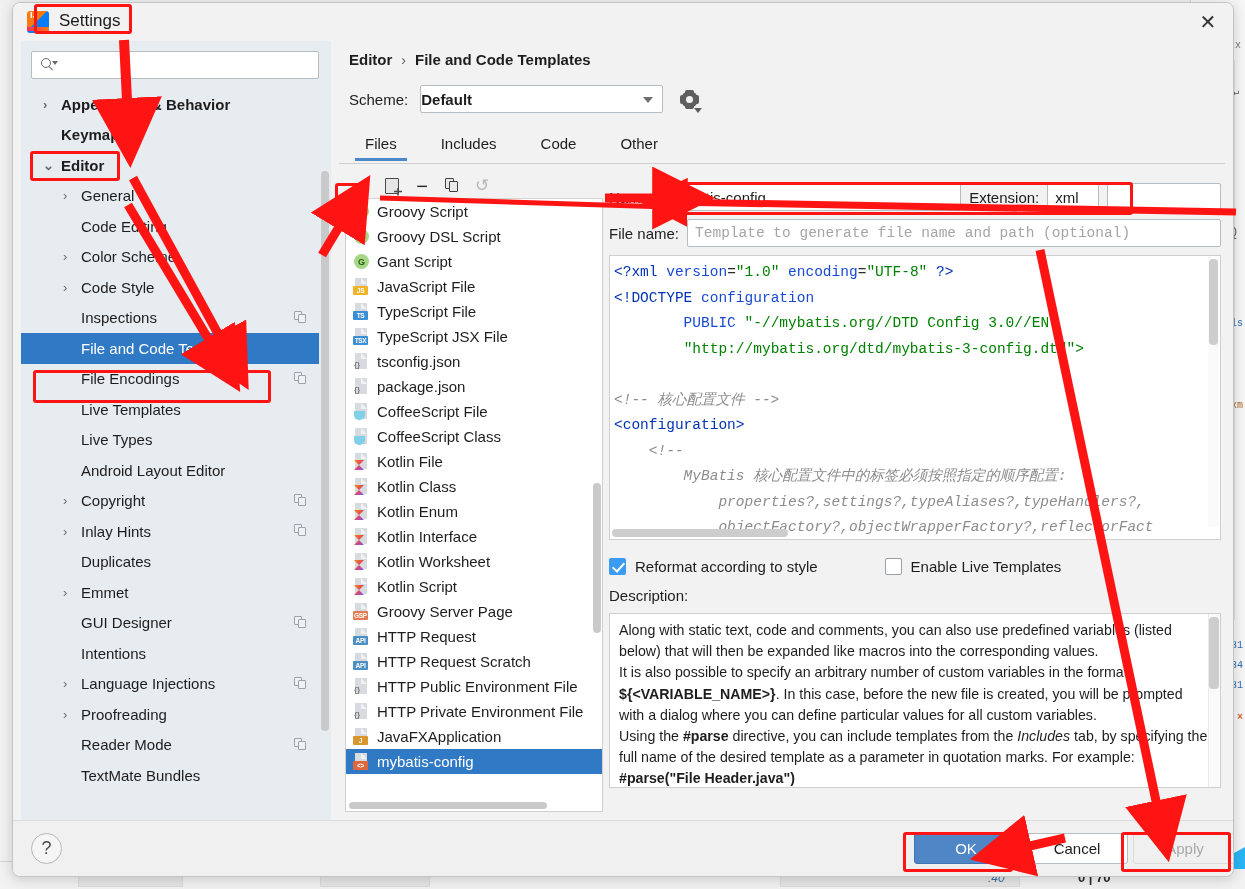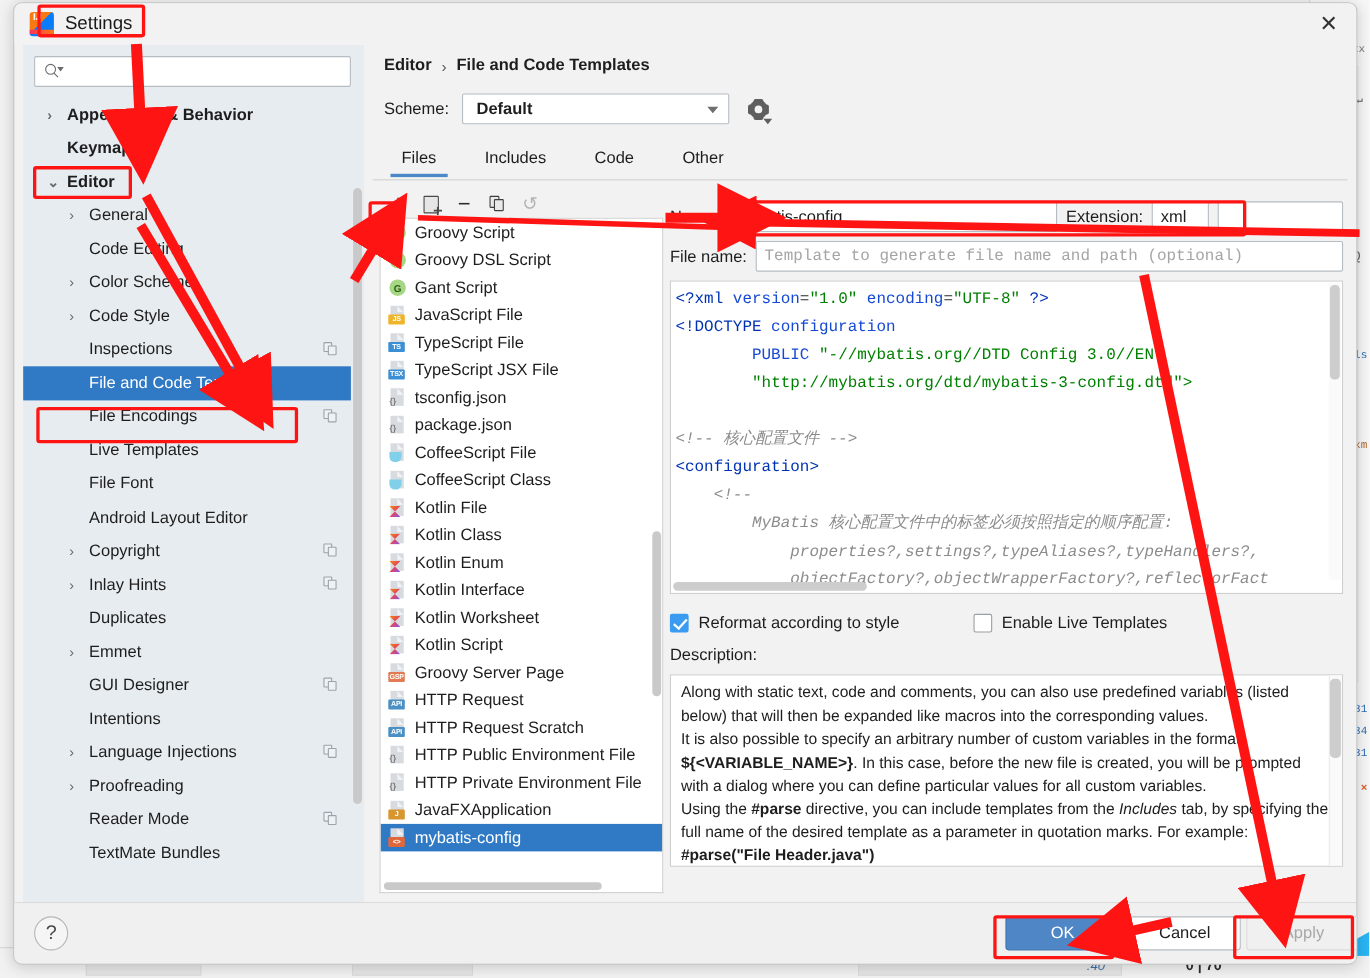--- a/index.html
+++ b/index.html
@@ -75,21 +75,21 @@
   .sb-thumb { position:absolute; right:2px; top:130px; width:8px; height:560px; background:#c9c9c9; border-radius:4px; }
 
   
   .content { position:absolute; left:326px; top:38px; right:8px; bottom:56px; background:#f2f2f2; }
   .crumb { position:absolute; left:10px; top:10px; font-size:15px; font-weight:bold; color:#1d1d1d; display:flex; gap:9px; align-items:center;}
   .crumb .sep { font-weight:normal; color:#5a5a5a; font-size:14px; }
   .scheme-row { position:absolute; left:10px; top:44px; display:flex; align-items:center; gap:12px; }
   .scheme-lbl { font-size:15px; color:#1d1d1d; }
   .scheme-sel {
     width:243px; height:28px; background:#fff; border:1px solid #b5bcc2; border-radius:2px;
-    display:flex; align-items:center; padding:0 12px; font-size:15px; font-weight:bold; color:#1d1d1d; position:relative;
+    display:flex; align-items:center; padding:0 0; font-size:15px; font-weight:bold; color:#1d1d1d; position:relative;
   }
   .scheme-sel .arrow { position:absolute; right:9px; top:11px; width:0;height:0;border-left:5px solid transparent;border-right:5px solid transparent;border-top:6px solid #6f6f6f;}
   .gear { position:relative; width:19px; height:19px; margin-left:5px; }
   .gear .g1{ position:absolute; left:5px; top:0; width:9px; height:19px; background:#5e5e5e; border-radius:2px;}
   .gear .g2{ position:absolute; left:0; top:5px; width:19px; height:9px; background:#5e5e5e; border-radius:2px;}
   .gear .g3{ position:absolute; left:1px; top:1px; width:17px; height:17px; background:#5e5e5e; border-radius:50%; transform:rotate(45deg); }
   .gear .hole{ position:absolute; left:6px; top:6px; width:7px; height:7px; background:#f2f2f2; border-radius:50%; z-index:2;}
   .gear .cap{ position:absolute; right:-3px; bottom:-4px; width:0;height:0;border-left:4px solid transparent;border-right:4px solid transparent;border-top:5px solid #5e5e5e; z-index:3;}
 
   .tabbar { position:absolute; left:0; top:86px; right:0; height:37px; border-bottom:1px solid #d0d0d0; }
@@ -287,21 +287,21 @@
               <i class="a"></i>
               <i class="b"></i>
             </span>
           </div>
           <div class="trow lvl2">
             <span class="caret"></span>
             <span class="lbl">Live Templates</span>
           </div>
           <div class="trow lvl2">
             <span class="caret"></span>
-            <span class="lbl">File Font</span>
+            <span class="lbl">Live Types</span>
           </div>
           <div class="trow lvl2">
             <span class="caret"></span>
             <span class="lbl">Android Layout Editor</span>
           </div>
           <div class="trow lvl2">
             <span class="caret">›</span>
             <span class="lbl">Copyright</span>
             <span class="copy-ico">
               <i class="a"></i>

